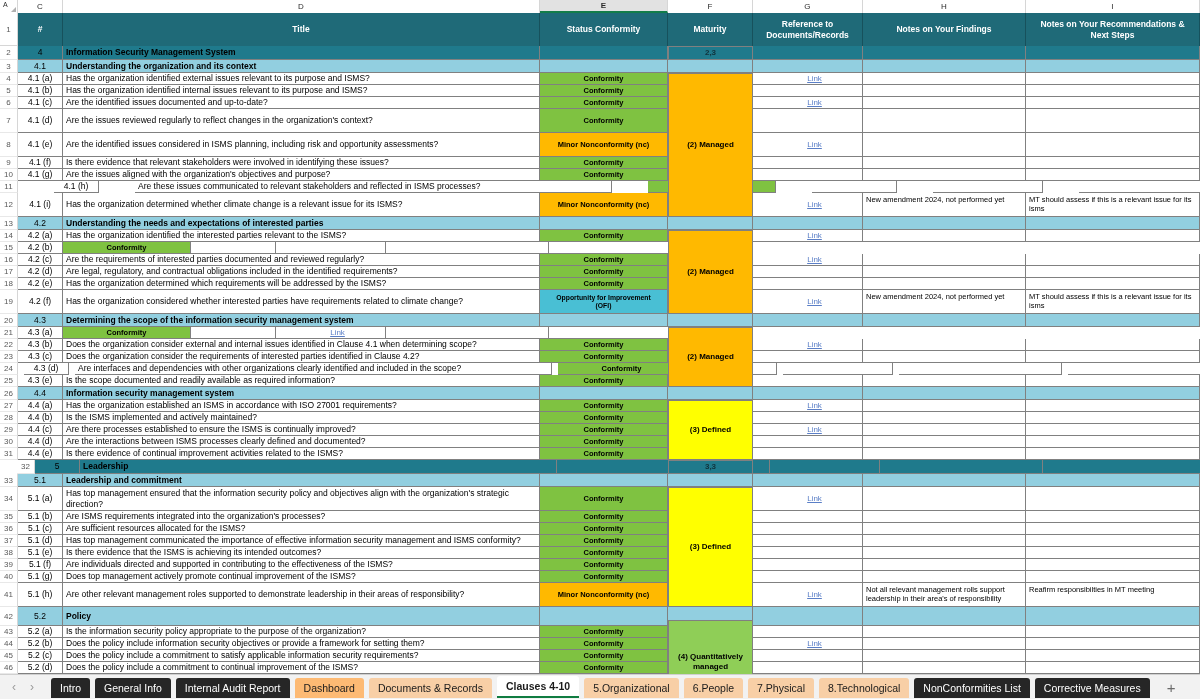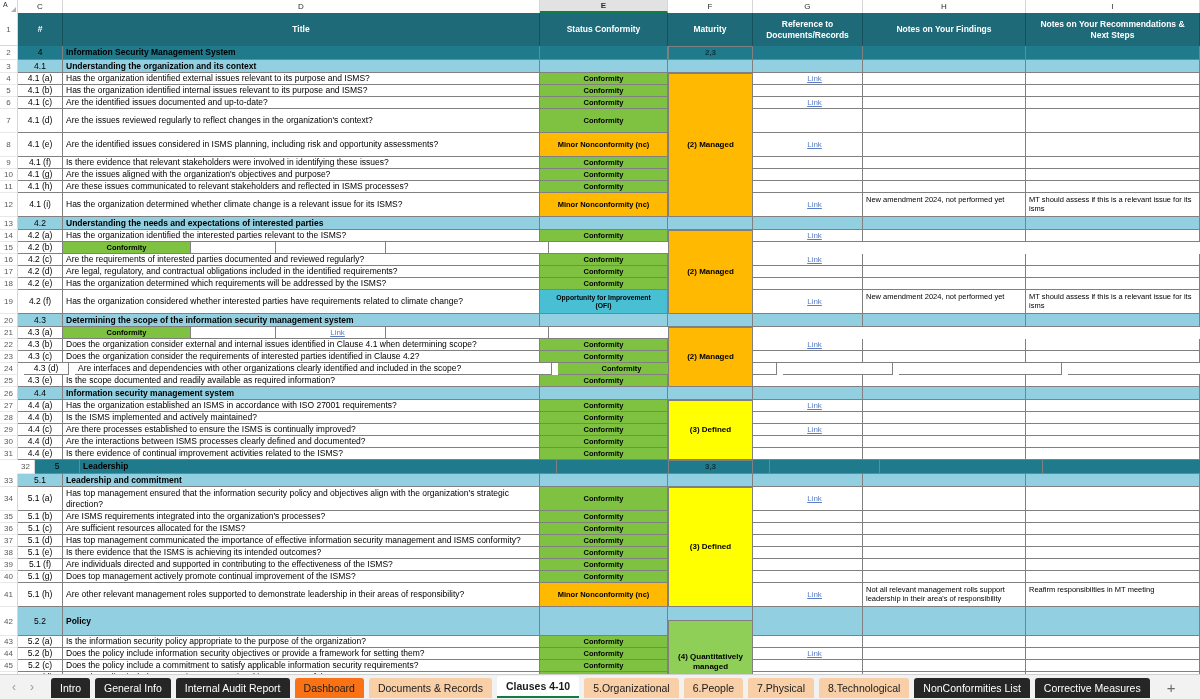--- a/index.html
+++ b/index.html
@@ -91,21 +91,21 @@
     background:#f2f2f2; border-top:1px solid #d0d0d0;
     display:flex; align-items:center; padding-left:6px; gap:5px;
   }
   .navarrows{ display:flex; gap:14px; margin-right:12px; padding-left:6px;}
   .navarrow{ font-size:12px; color:#9a9a9a; cursor:pointer; line-height:1;}
   .tab{
     font-size:10.5px; padding:3px 9px; border-radius:3px 3px 0 0;
     cursor:pointer; white-space:nowrap; line-height:1.35;
   }
   .tab-dark{ background:#262626; color:#ffffff; }
-  .tab-orange{ background:#f97316; color:#1b1b1b; }
+  .tab-orange{ background:#fdba74; color:#1b1b1b; }
   .tab-lightorange{ background:#f8cfa6; color:#1b1b1b; }
   .tab-active{ background:#ffffff; color:#1b1b1b; border-bottom:2px solid #107c41; font-weight:600;}
   .tab-plus{ font-size:15px; color:#6b6b6b; padding:0 12px; cursor:pointer; }
 </style>
 </head>
 <body>
 
 <div id="app">
 
   <div class="colhdr-row">
@@ -224,21 +224,21 @@
       <div class="row" style="height: 12px;">
         <div class="rowhdr">10</div>
         <div class="cell c-num">4.1 (g)</div>
         <div class="cell c-title">Are the issues aligned with the organization's objectives and purpose?</div>
         <div class="cell c-stat stat-conf">Conformity</div>
         <div class="cell c-mat"></div>
         <div class="cell c-ref"></div>
         <div class="cell c-notes"></div>
         <div class="cell c-rec"></div>
       </div>
-      <div class="row" style="height: 12px;">
+      <div class="row" style="height: 12px; gap: 36px;">
         <div class="rowhdr">11</div>
         <div class="cell c-num">4.1 (h)</div>
         <div class="cell c-title">Are these issues communicated to relevant stakeholders and reflected in ISMS processes?</div>
         <div class="cell c-stat stat-conf">Conformity</div>
         <div class="cell c-mat"></div>
         <div class="cell c-ref"></div>
         <div class="cell c-notes"></div>
         <div class="cell c-rec"></div>
       </div>
       <div class="row" style="height: 24px;">
@@ -555,21 +555,21 @@
         <div class="cell c-num">5.1 (h)</div>
         <div class="cell c-title">Are other relevant management roles supported to demonstrate leadership in their areas of responsibility?</div>
         <div class="cell c-stat stat-minor">Minor Nonconformity (nc)</div>
         <div class="cell c-mat"></div>
         <div class="cell c-ref">
           <span class="link">Link</span>
         </div>
         <div class="cell c-notes">Not all relevant management rolls support leadership in their area's of responsibility</div>
         <div class="cell c-rec">Reafirm responsibilties in MT meeting</div>
       </div>
-      <div class="row" style="height: 29px; text-align: right;">
+      <div class="row" style="height: 19px; text-align: right;">
         <div class="rowhdr">42</div>
         <div class="cell c-num lvl2-blue lvl-bold">5.2</div>
         <div class="cell c-title lvl2-blue" style="font-weight: 700;">Policy</div>
         <div class="cell c-stat lvl2-blue"></div>
         <div class="cell c-mat lvl2-blue"></div>
         <div class="cell c-ref lvl2-blue"></div>
         <div class="cell c-notes lvl2-blue"></div>
         <div class="cell c-rec lvl2-blue"></div>
       </div>
       <div class="row" style="height: 12px;">

